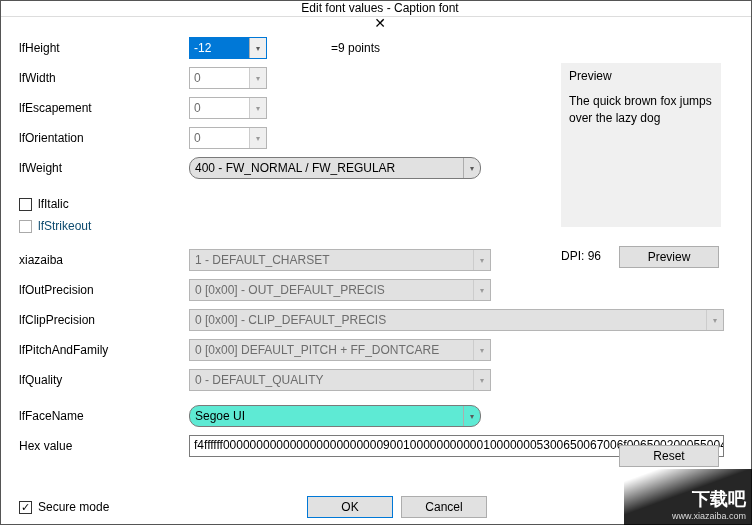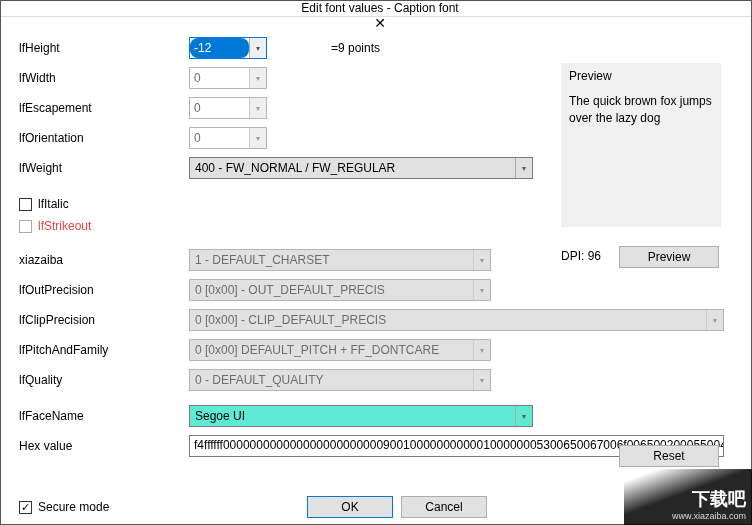--- a/index.html
+++ b/index.html
@@ -54,57 +54,57 @@
     display: flex;
     background: #fff;
   }
   .spin.disabled {
     background: #fff;
     color: #6d6d6d;
     border-color: #b5b5b5;
   }
   .spin .val {
     flex: 1; padding: 2px 4px; font-size: 12px;
-    display: flex; align-items: center; border-radius: 8px;
+    display: flex; align-items: center;
   }
   .spin.sel .val { background: #0078d7; color: #fff; }
   .spin .arrowbox {
     width: 17px; border-left: 1px solid #adadad;
     display: flex; align-items: center; justify-content: center;
     color: #5a5a5a; font-size: 8px;
     background: #efefef;
   }
   .spin.disabled .arrowbox { background: #efefef; color:#9a9a9a; border-left-color:#cccccc;}
   .combo {
     height: 22px;
     border: 1px solid #7a7a7a;
     background: #e1e1e1;
     display: flex; align-items: center;
     padding-left: 5px; font-size: 12px;
   }
   .combo.light { background: #5eead4; }
-  .combo.wide1 { width: 344px; }
+  .combo.wide1 { width: 292px; border-radius: 10px; }
   .combo.wide2 { width: 302px; }
   .combo.full { width: 535px; }
   .combo .txt { flex: 1; overflow: hidden; white-space: nowrap; }
   .combo .arrowbox {
     width: 17px; height: 100%;
     display: flex; align-items: center; justify-content: center;
     color: #5a5a5a; font-size: 8px;
     border-left: 1px solid #adadad;
   }
   .combo.dis { color: #6d6d6d; border-color:#b5b5b5; }
   .combo.dis .arrowbox { border-left-color:#cccccc; color:#9a9a9a; }
   .checkbox-row { display:flex; align-items:center; height:22px; }
   .cb {
     width:13px; height:13px; border:1px solid #333; margin-right:6px;
     display:flex; align-items:center; justify-content:center; font-size:10px;
   }
   .cb.dis { border-color:#aaa; }
-  .cb-label.dis { color:#ef4444; }
+  .cb-label.dis { color:#0c4a6e; }
   .preview-box {
     position: absolute;
     left: 560px; top: 46px;
     width: 160px; height: 164px;
     background: #f0f0f0;
     padding: 6px 8px;
   }
   .preview-title { margin-bottom: 10px; }
   .preview-text { line-height: 1.4; }
   .dpi {

